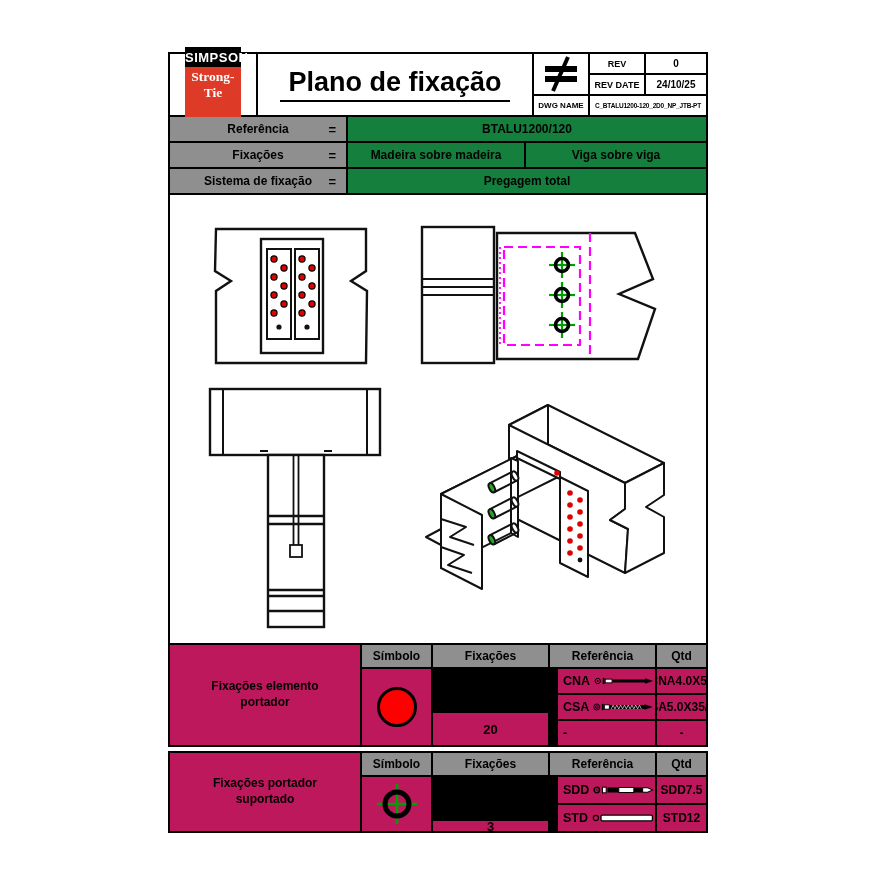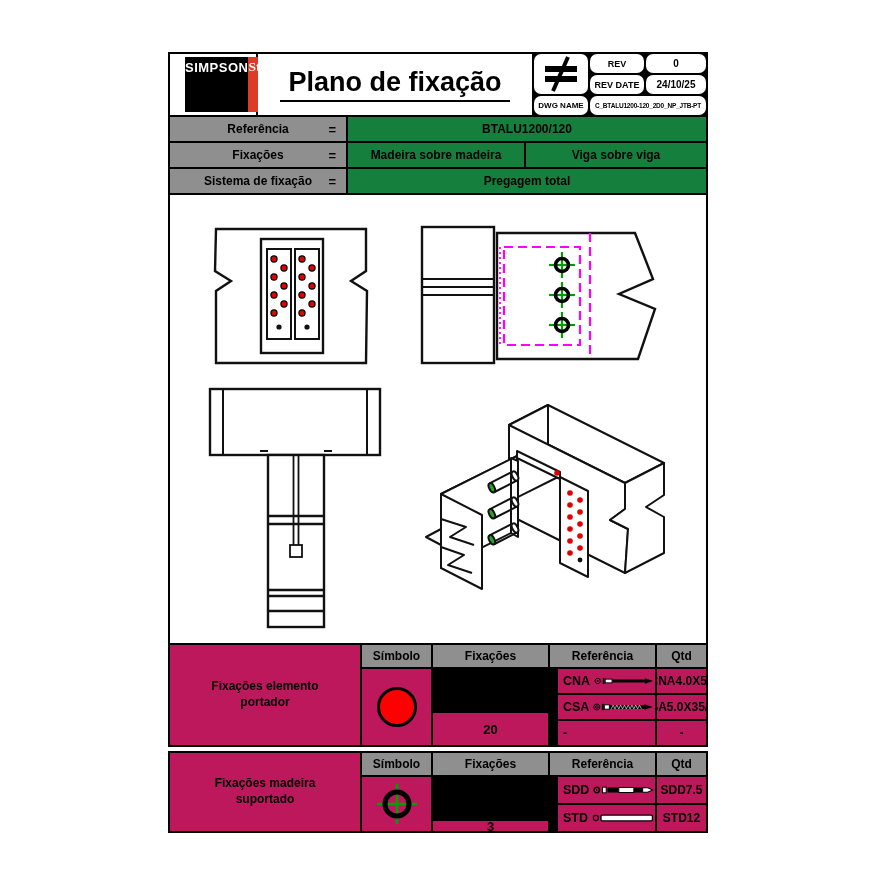--- a/index.html
+++ b/index.html
@@ -6,31 +6,31 @@
   body{width:880px;height:880px;position:relative;overflow:hidden;
        font-family:"Liberation Sans",sans-serif;color:#000;}
   .sheet{position:absolute;left:168px;top:52px;width:540px;}
   .sec{box-sizing:border-box;border:2px solid #000;background:#fff;}
   .mt{margin-top:-2px;}
 
   
   .hdr{height:65px;display:flex;background:#000;gap:2px;border:2px solid #000;box-sizing:border-box;}
   .hdr-cell{background:#fff;display:flex;align-items:center;justify-content:center;}
   .logo-cell{width:86px;flex:0 0 86px;}
-  .logo{display:flex;flex-direction:row;width:56px;}
+  .logo{display:flex;flex-direction:column;width:56px;}
   .logo-top{background:#000;color:#fff;font-weight:bold;font-size:13px;letter-spacing:.5px;
             text-align:center;padding:3px 0 2px;}
   .logo-bot{background:#dd3a27;color:#fff;font-weight:bold;font-size:13.5px;
             font-family:"Liberation Serif",serif;text-align:center;padding:2px 0 21px;}
   .title-cell{flex:1;}
   .page-title{font-size:27px;font-weight:bold;border-bottom:2.5px solid #000;padding:0 8px 2px;}
   .rev-grid{flex:0 0 172px;display:grid;grid-template-columns:54px 54px 1fr;
             grid-template-rows:19px 19px 19px;gap:2px;background:#000;}
   .rev-grid>div{background:#fff;display:flex;align-items:center;justify-content:center;
-                font-weight:bold;overflow:hidden;border-radius:7px;}
+                font-weight:bold;overflow:hidden;}
   .neq{grid-row:1/3;grid-column:1;}
   .rev-lab{font-size:9px;}
   .rev-val{font-size:10px;}
   .dwg-lab{font-size:8px;}
   .dwg-val{grid-column:2/4;font-size:6.5px;letter-spacing:-.2px;}
 
   
   .ref{height:80px;display:flex;flex-direction:column;gap:2px;background:#000;
        border:2px solid #000;box-sizing:border-box;}
   .ref-row{display:flex;gap:2px;flex:1;}
@@ -296,21 +296,21 @@
     </div>
     <div class="ref-cell">CSA5.0X35/40</div>
 
     <div class="fix-cell">
       <span class="code">-</span>
     </div>
     <div class="ref-cell">-</div>
   </div>
 
   <div class="ftab" style="grid-template-rows:22px 26px 26px;margin-top:4px;">
-    <div class="group-cell" style="grid-row:1/4;">Fixações madeira suportado</div>
+    <div class="group-cell" style="grid-row:1/4;">Fixações portador suportado</div>
     <div class="head">Símbolo</div>
     <div class="head">Fixações</div>
     <div class="head">Referência</div>
     <div class="head">Qtd</div>
 
     <div style="grid-row:2/4;">
       <svg width="46" height="46" viewBox="0 0 46 46">
         <line x1="3" y1="23" x2="43" y2="23" stroke="#00a000" stroke-width="2.6"></line>
         <line x1="23" y1="3" x2="23" y2="43" stroke="#00a000" stroke-width="2.6"></line>
         <circle cx="23" cy="23" r="12" fill="none" stroke="#000" stroke-width="5"></circle>

